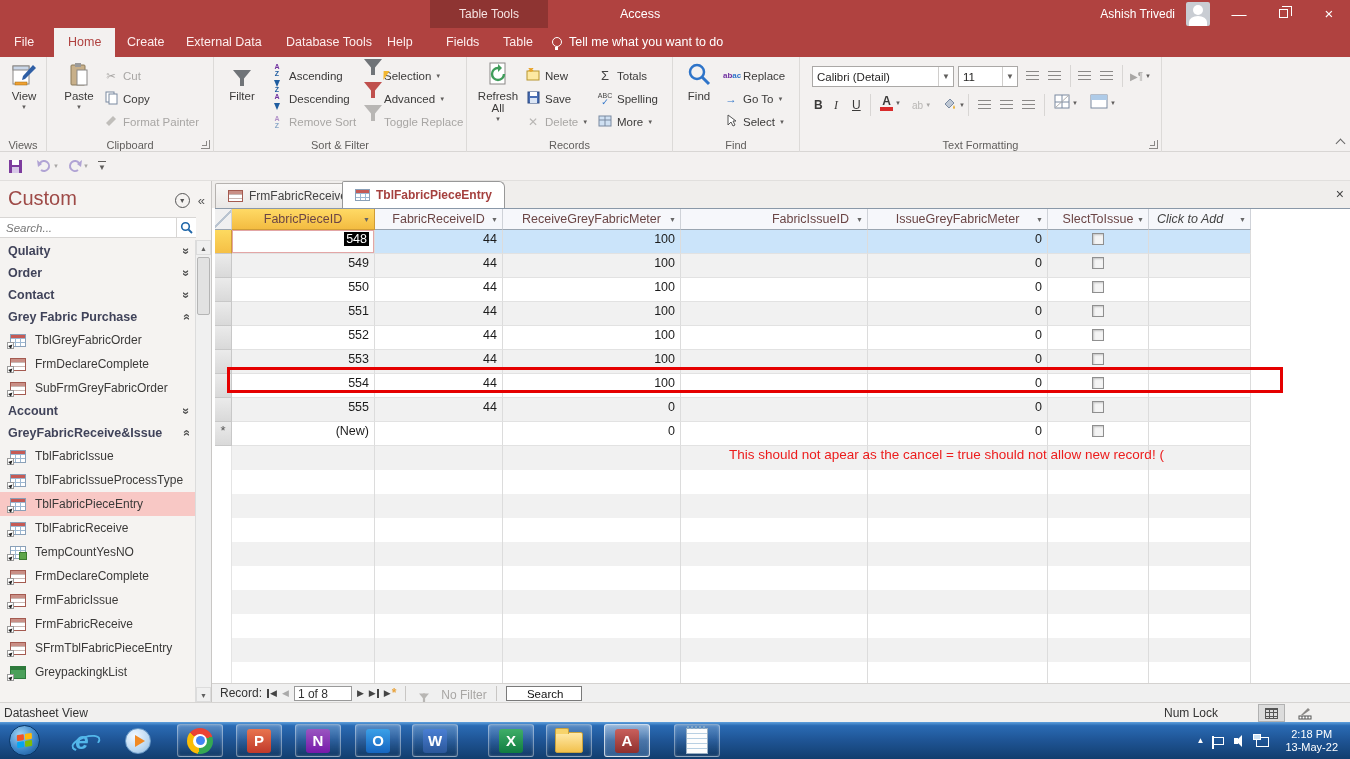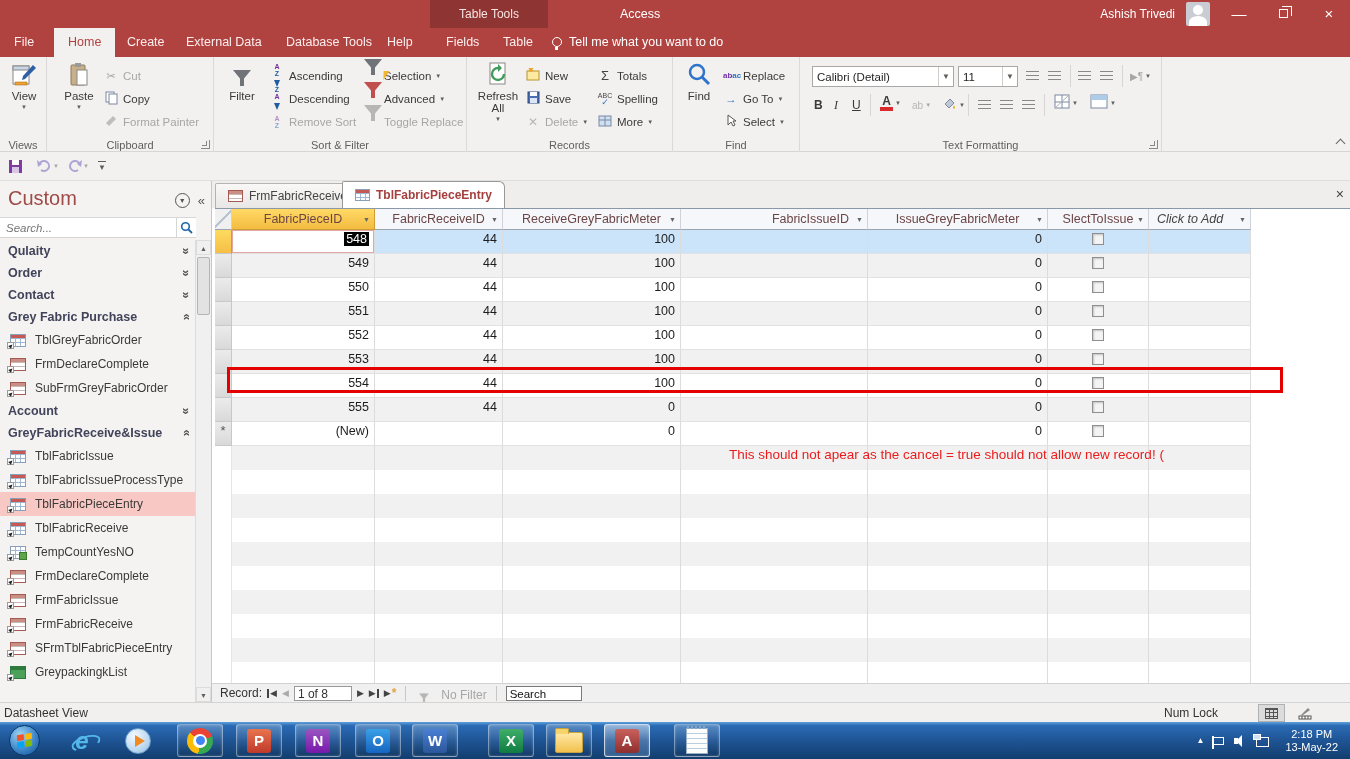--- a/index.html
+++ b/index.html
@@ -119,21 +119,21 @@
   .flag-text{position:absolute;left:729px;top:447px;font-size:13.5px;color:#ec1c1c;z-index:6;white-space:nowrap;}
   
   .recbar{position:absolute;left:212px;top:683px;right:0;height:19px;background:#f0f0f0;border-top:1px solid #d4d2d0;display:flex;align-items:center;font-size:12px;color:#333;padding-left:8px;gap:5px;}
   .rn-glyph{font-size:9px;color:#444;display:inline-flex;align-items:center;gap:1px;}
   .rn-glyph .bar{display:inline-block;width:2px;height:9px;background:#444;}
   .rn-glyph.dim{color:#aaa;}
   .rn-box{width:58px;height:15px;background:#fff;border:1px solid #9a9a9a;font-size:12px;padding:0 3px;line-height:15px;}
   .rn-star{color:#e8a33d;font-weight:bold;font-size:12px;}
   .rn-sep{width:1px;height:15px;background:#c8c6c4;margin:0 4px;}
   .nofilter{color:#a8a6a4;display:flex;align-items:flex-end;gap:8px;}
-  .rn-search{width:76px;height:15px;background:#fff;border:1px solid #7a7a7a;font-size:11.5px;padding-left:3px;line-height:15px;color:#111;}
+  .rn-search{width:76px;height:15px;background:#fff;border:1px solid #7a7a7a;font-size:11.5px;padding-left:3px;line-height:15px;color:#111;text-align:center;}
   
   .statusbar{position:absolute;left:0;top:702px;width:100%;height:20px;background:#f1f0ef;border-top:1px solid #d6d4d2;font-size:12px;color:#333;}
   .sb-viewname{position:absolute;left:4px;top:3px;}
   .sb-numlock{position:absolute;right:132px;top:3px;}
   .sb-viewbtn{position:absolute;top:1px;width:27px;height:18px;display:flex;align-items:center;justify-content:center;}
   .sb-viewbtn.pressed{background:#dcdcdc;border:1px solid #b1b1b1;}
   .vb-grid{width:13px;height:11px;border:1px solid #555;background-image:linear-gradient(#555 0 1px,transparent 1px),repeating-linear-gradient(90deg,transparent 0 3px,#555 3px 4px),repeating-linear-gradient(transparent 0 3px,#555 3px 4px);}
   
   .taskbar{position:absolute;left:0;top:722px;width:100%;height:37px;
     background:linear-gradient(#5ea0dd 0,#2a6bb4 10%,#1f5596 48%,#123e6e 100%);}

